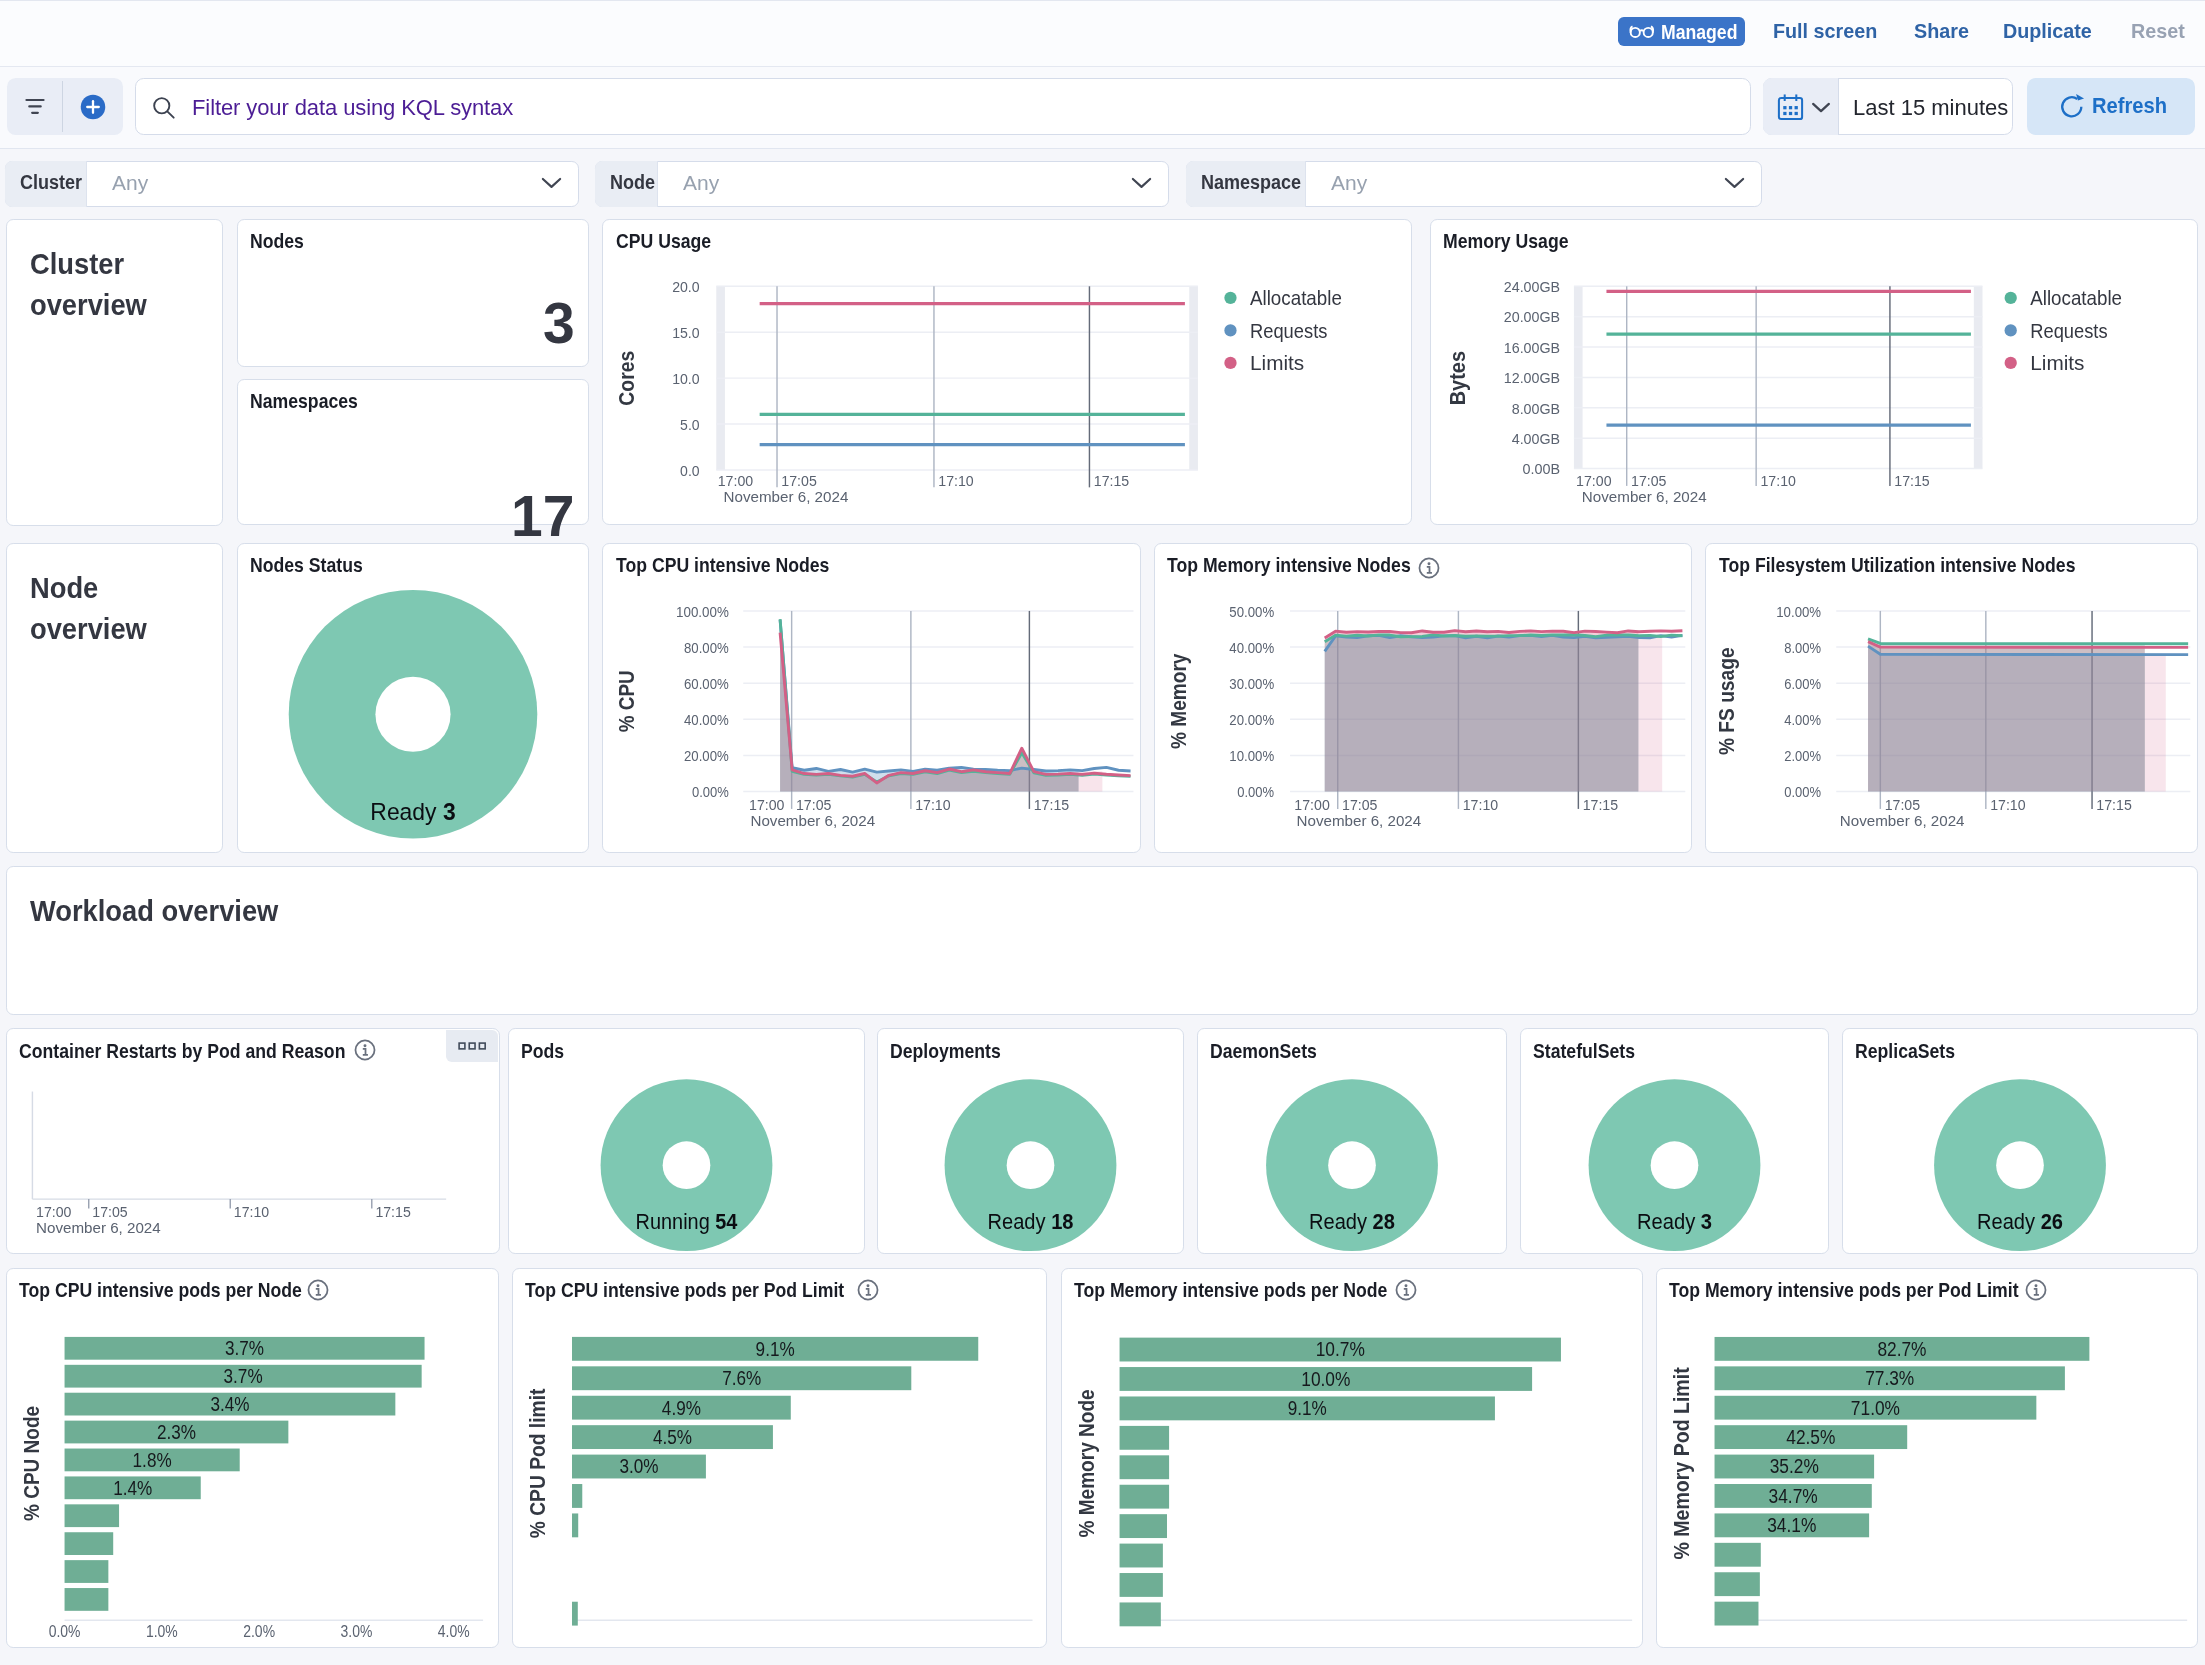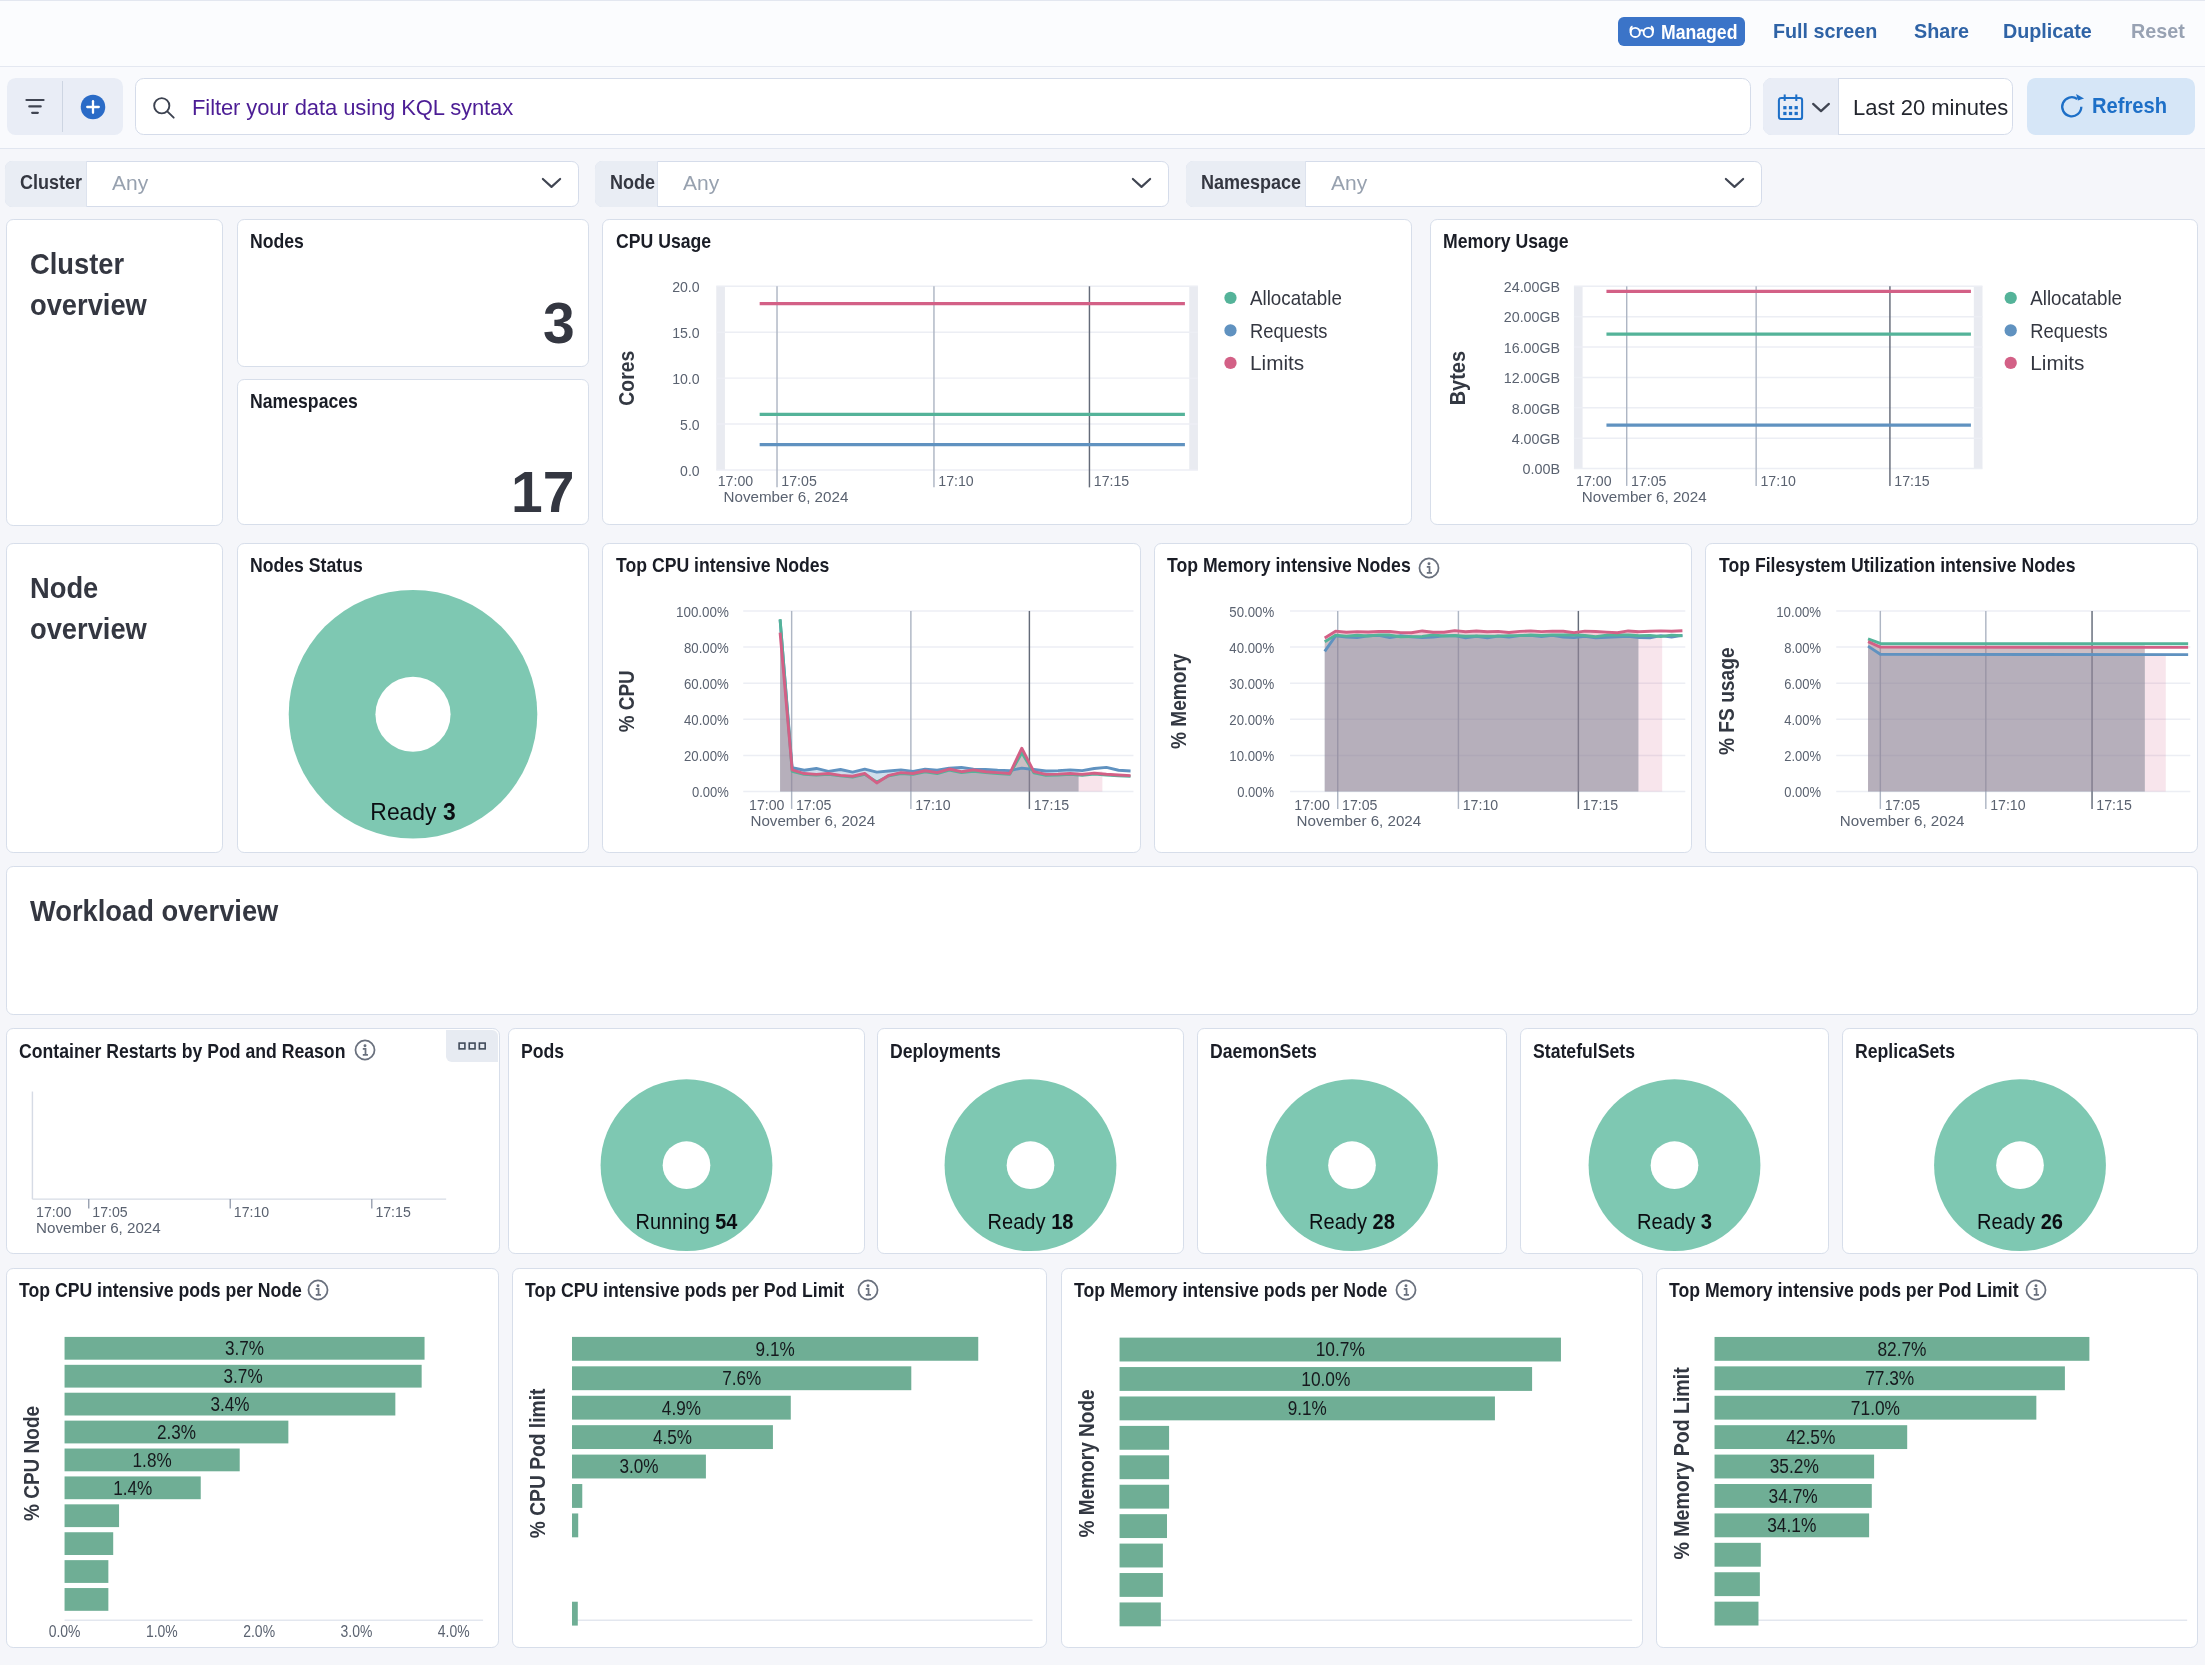--- a/index.html
+++ b/index.html
@@ -63,21 +63,21 @@
       <rect x="17.8" y="18" width="4.5" height="4.5"></rect>
       <rect x="25.6" y="18" width="4.5" height="4.5"></rect>
 <rect x="10" y="26" width="4.5" height="4.5"></rect>
       <rect x="17.8" y="26" width="4.5" height="4.5"></rect>
       <rect x="25.6" y="26" width="4.5" height="4.5"></rect>
 </g>
   </svg>
 <svg style="left:1811px;top:101px" width="20" height="13" viewBox="0 0 28 18">
 <path d="M3 4 L14 14 L25 4" fill="none" stroke="#404552" stroke-width="3.2" stroke-linecap="round" stroke-linejoin="round"></path>
   </svg>
-<div class="abs" style="left:1853px;top:95px;font-size:22px;color:#23262E">Last 20 minutes</div>
+<div class="abs" style="left:1853px;top:95px;font-size:22px;color:#23262E">Last 15 minutes</div>
 <div class="abs" style="left:2027px;top:78px;width:168px;height:57px;background:#D6E6F7;border-radius:8.7px"></div>
 <svg style="left:2058px;top:93px" width="27.5" height="27.5" viewBox="0 0 38 38">
 <path d="M32.2 19 A13.2 13.2 0 1 1 26.6 8.2" fill="none" stroke="#1D6FC7" stroke-width="3.2"></path>
 <path d="M25 1.5 L27.5 10.5 L36 7.5 Z" fill="#1D6FC7"></path>
   </svg>
 <div class="abs" style="left:2092px;top:93px;font-size:22.4px;font-weight:700;color:#1D6FC7;transform:scaleX(0.9);transform-origin:0 0">Refresh</div>
 <div class="abs" style="left:5px;top:161px;width:574px;height:46px;background:#fff;border:1.4px solid #D5DCEA;border-radius:7.2px"></div>
 <div class="abs" style="left:5px;top:161px;width:82px;height:46px;background:#E9EDF4;border-radius:7.2px 0 0 7.2px;border-right:1.4px solid #DDE3EE"></div>
 <div class="abs" style="left:19.5px;top:171px;font-size:20px;font-weight:700;color:#343741;transform:scaleX(0.9);transform-origin:0 0">Cluster</div>
 <div class="abs" style="left:112px;top:171px;font-size:21px;color:#97A1AF">Any</div>
@@ -98,21 +98,21 @@
 <svg style="left:1723px;top:176px" width="23" height="14.5" viewBox="0 0 32 20">
     <path d="M4 4 L16 15 L28 4" fill="none" stroke="#404552" stroke-width="3" stroke-linecap="round" stroke-linejoin="round"></path>
   </svg>
 <div class="panel" style="left:5.8px;top:219px;width:217px;height:307px"></div>
 <div class="md" style="left:30px;top:243px;width:188px">Cluster overview</div>
 <div class="panel" style="left:237px;top:219px;width:352px;height:148px"></div>
 <div class="pt" style="left:250px;top:229px">Nodes</div>
 <div class="bignum" style="left:543px;top:295px">3</div>
 <div class="panel" style="left:237px;top:379px;width:352px;height:146px"></div>
 <div class="pt" style="left:250px;top:389px">Namespaces</div>
-<div class="bignum" style="left:511px;top:464px">17</div>
+<div class="bignum" style="left:511px;top:488px">17</div>
 <div class="panel" style="left:602px;top:219px;width:810px;height:306px"></div>
 <div class="pt" style="left:616px;top:229px">CPU Usage</div>
 <svg style="left:602px;top:219px" width="810" height="306" viewBox="0 0 1120 423">
     <rect x="158" y="93" width="12" height="254" fill="#E9EBF1"></rect>
     <rect x="812" y="93" width="12" height="254" fill="#E9EBF1"></rect>
     <line x1="158" y1="93.0" x2="824" y2="93.0" stroke="#ECEEF4" stroke-width="2"></line>
     <text x="135" y="101.0" text-anchor="end" font-size="21" fill="#5A6270" textLength="38" lengthAdjust="spacingAndGlyphs">20.0</text>
     <line x1="158" y1="156.5" x2="824" y2="156.5" stroke="#ECEEF4" stroke-width="2"></line>
     <text x="135" y="164.5" text-anchor="end" font-size="21" fill="#5A6270" textLength="38" lengthAdjust="spacingAndGlyphs">15.0</text>
     <line x1="158" y1="220.0" x2="824" y2="220.0" stroke="#ECEEF4" stroke-width="2"></line>

